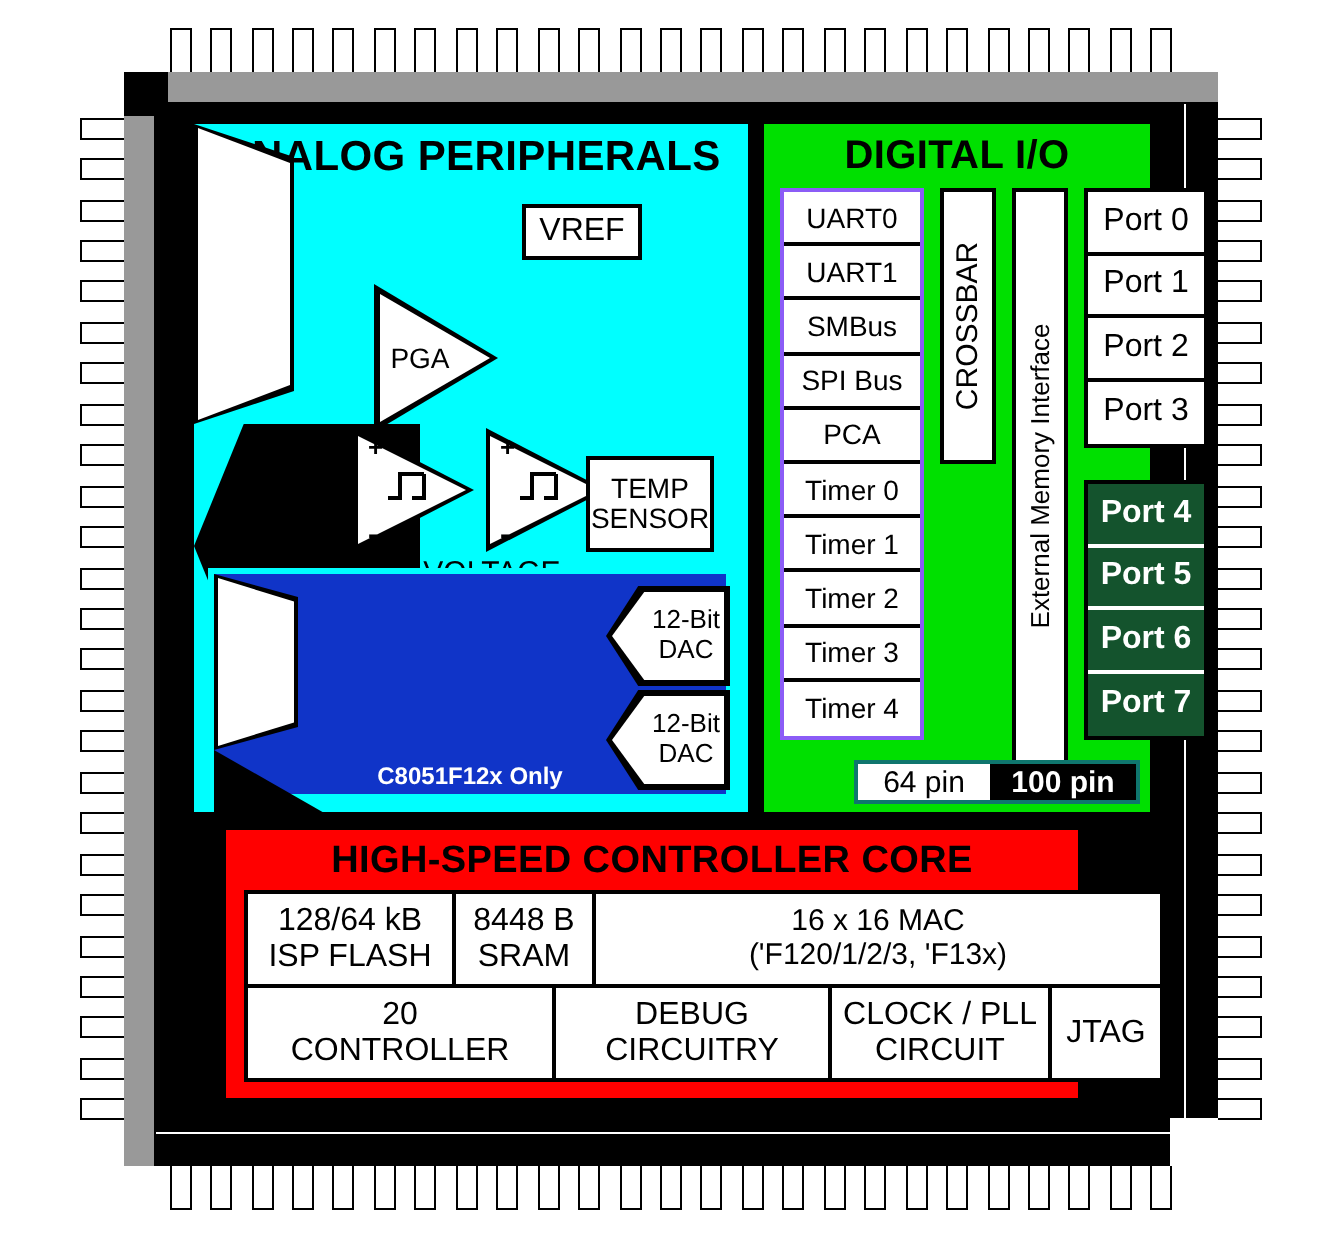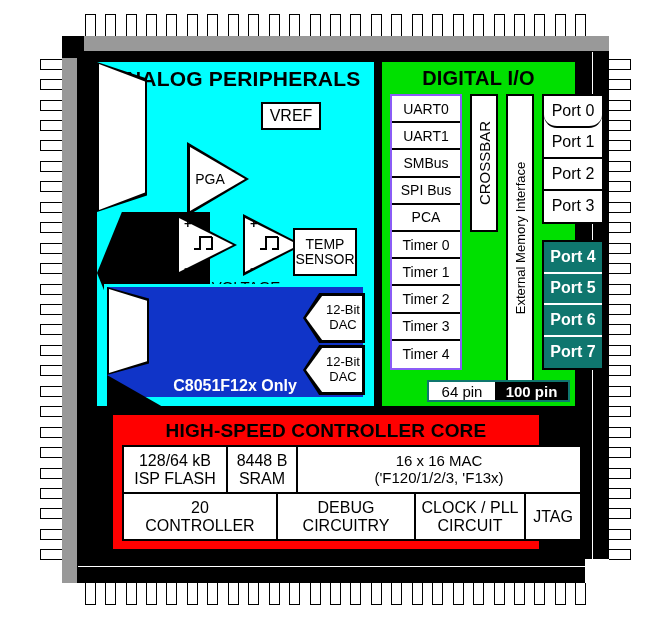--- a/index.html
+++ b/index.html
@@ -109,37 +109,37 @@
 
   .dac{position:absolute;width:62px;height:50px;background:#000;
        clip-path:polygon(26% 0,100% 0,100% 100%,26% 100%,0 50%);}
   .dac .inner{position:absolute;left:0;top:0;width:62px;height:50px;background:#fff;
        clip-path:polygon(calc(26% + 3px) 3px,calc(100% - 3px) 3px,calc(100% - 3px) calc(100% - 3px),
                          calc(26% + 3px) calc(100% - 3px),3px 50%);}
   .dac .t{position:absolute;left:20px;right:2px;top:50%;transform:translateY(-50%);
        text-align:center;font-size:13px;line-height:1.15;}
 
   #blue-caption{position:absolute;left:0;bottom:2px;width:100%;text-align:center;
-       color:#fff;font-weight:bold;font-size:16px;}
+       color:#fff;font-weight:bold;font-size:12px;}
 
   
   .stack{position:absolute;border:2px solid #8b5cf6;background:#fff;box-sizing:border-box;}
   .srow{border-bottom:2px solid #000;box-sizing:border-box;display:flex;
         align-items:center;justify-content:center;font-size:14px;color:#000;}
   .srow:last-child{border-bottom:none;}
 
   .vbox{position:absolute;border:2px solid #000;background:#fff;box-sizing:border-box;}
   .vbox .vt{position:absolute;left:50%;top:50%;transform:translate(-50%,-50%) rotate(-90deg);
         white-space:nowrap;font-size:15px;color:#000;}
 
   .portbox{position:absolute;border:2px solid #000;background:#fff;box-sizing:border-box;}
   .prow{border-bottom:2px solid #000;box-sizing:border-box;display:flex;
         align-items:center;justify-content:center;font-size:16px;color:#000;}
   .prow:last-child{border-bottom:none;}
-  .portbox.dark{background:#0f766e;}
+  .portbox.dark{background:#14532d;}
   .portbox.dark .prow{color:#fff;font-weight:bold;border-bottom:2px solid #fff;}
   .portbox.dark .prow:last-child{border-bottom:none;}
 
   #pinrow{position:absolute;left:45px;bottom:4px;width:143px;height:22px;
           display:flex;border:2px solid #0f766e;box-sizing:border-box;}
   #pinrow .p64{flex:0 0 66px;background:#fff;color:#000;font-size:15px;
           display:flex;align-items:center;justify-content:center;}
   #pinrow .p100{flex:1;background:#000;color:#fff;font-size:15px;font-weight:bold;
           display:flex;align-items:center;justify-content:center;}
 
@@ -386,21 +386,21 @@
 
       <div class="vbox" style="left:88px;top:32px;width:28px;height:138px;">
         <div class="vt">CROSSBAR</div>
       </div>
 
       <div class="vbox" style="left:124px;top:32px;width:28px;height:288px;">
         <div class="vt" style="font-size:13px;">External Memory Interface</div>
       </div>
 
       <div class="portbox" id="ports-light" style="left:160px;top:32px;width:62px;height:130px;">
-          <div class="prow" style="height: 25%; border-radius: 13px;">Port 0</div>
+          <div class="prow" style="height: 25%;">Port 0</div>
           <div class="prow" style="height: 25%;">Port 1</div>
           <div class="prow" style="height: 25%;">Port 2</div>
           <div class="prow" style="height: 25%;">Port 3</div>
         </div>
 
       <div class="portbox dark" id="ports-dark" style="left:160px;top:178px;width:62px;height:130px;">
           <div class="prow" style="height: 25%;">Port 4</div>
           <div class="prow" style="height: 25%;">Port 5</div>
           <div class="prow" style="height: 25%;">Port 6</div>
           <div class="prow" style="height: 25%;">Port 7</div>

